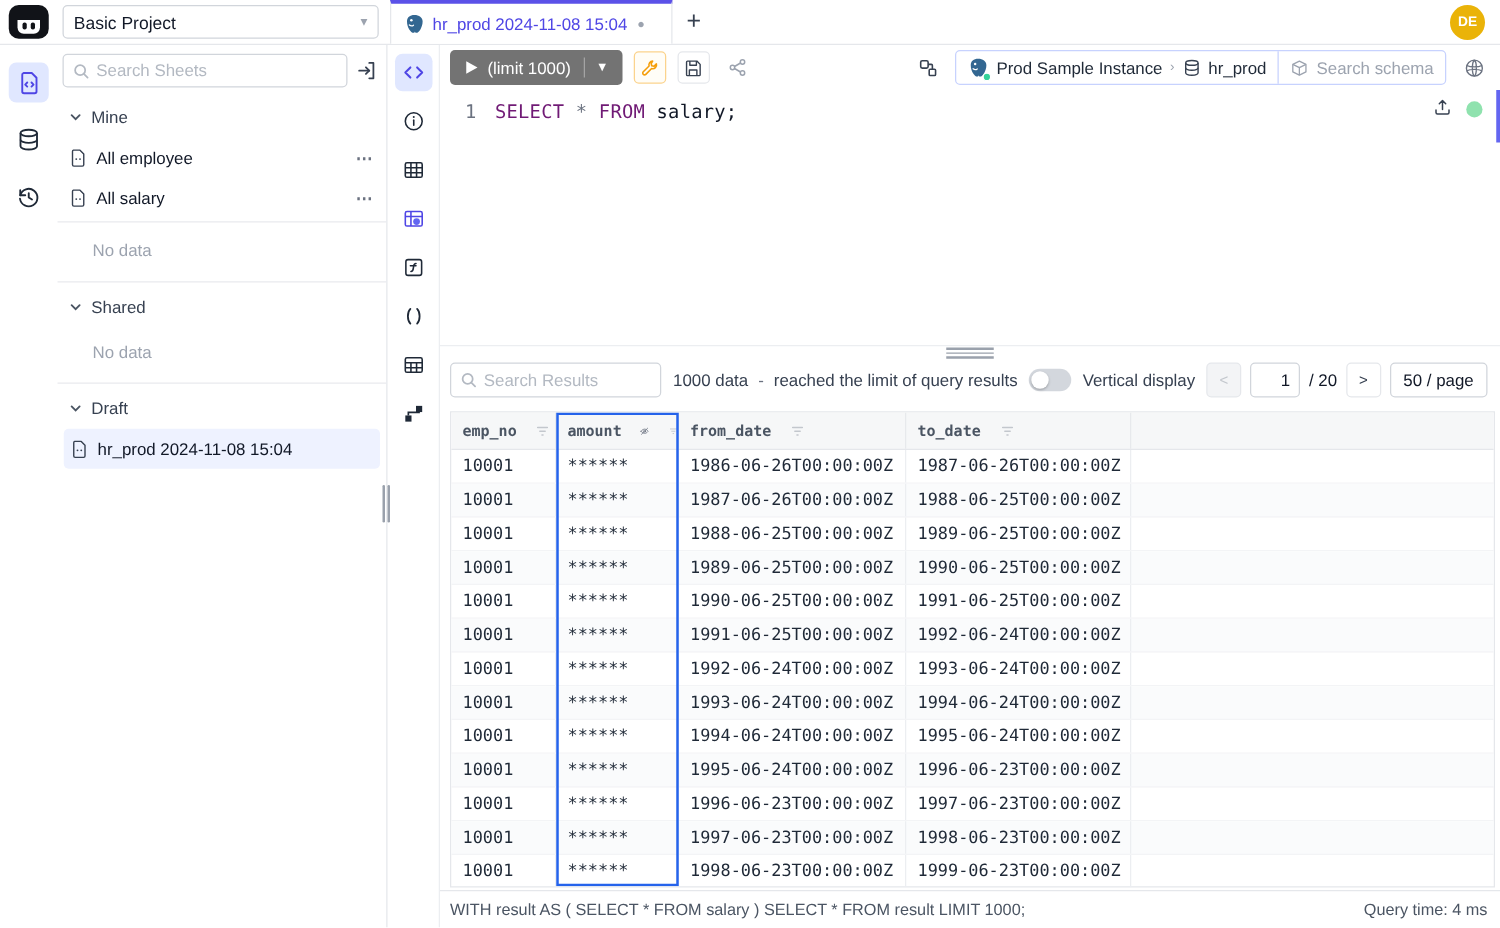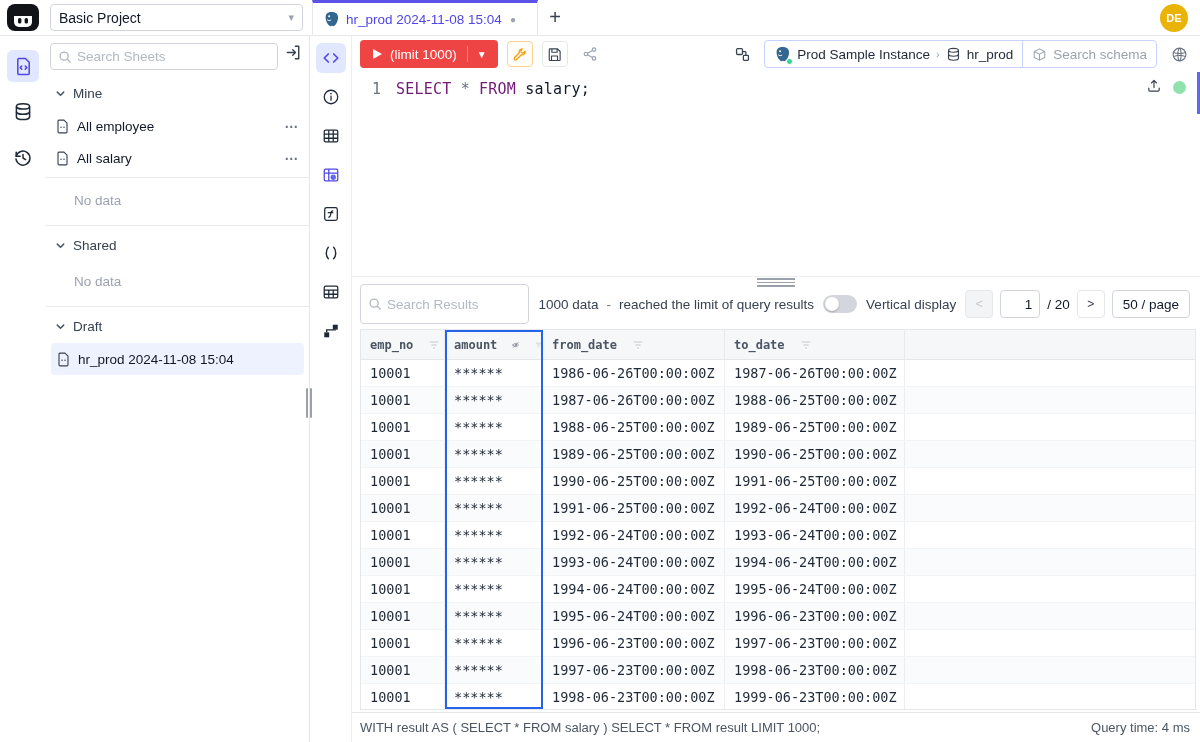--- a/index.html
+++ b/index.html
@@ -22,21 +22,21 @@
   .hdr-spacer { flex:1; }
   .avatar { align-self:center; margin-right:12px; width:28px; height:28px; border-radius:50%; background:#eab308;
     color:#fff; font-size:11px; font-weight:bold; display:flex; align-items:center; justify-content:center; }
 
   
   .app-body { display:flex; height:706px; }
   .side-rail { width:46px; padding-top:14px; display:flex; flex-direction:column; align-items:center; gap:14px; }
   .rail-btn { width:32px; height:32px; border-radius:6px; display:flex; align-items:center; justify-content:center; color:#1f2937; }
   .rail-btn.active { background:#e0e7ff; color:#4f46e5; }
   .sidebar { width:264px; border-right:1px solid #e5e7eb; position:relative; }
-  .sheet-search-row { display:flex; padding:7px 6px 7px 4px; gap:6px; }
+  .sheet-search-row { display:flex; align-items:center; padding:7px 6px 7px 4px; gap:6px; }
   .search-box { flex:1; height:27px; border:1px solid #d1d5db; border-radius:4px; display:flex; align-items:center; padding:0 7px; gap:5px; background:#fff; }
   .search-box input { border:none; outline:none; flex:1; font-size:13.5px; color:#1f2937; background:transparent; font-family:inherit; min-width:0; }
   .search-box input::placeholder { color:#b3b9c2; }
   .sec-head { height:33px; display:flex; align-items:center; gap:7px; padding-left:9px; color:#374151; font-size:13.5px; }
   .sheet-item { height:32px; display:flex; align-items:center; gap:7px; padding:0 10px 0 9px; font-size:13.5px; color:#111827; }
   .sheet-item .grow { flex:1; white-space:nowrap; overflow:hidden; }
   .dots { color:#6b7280; letter-spacing:1px; font-weight:bold; }
   .nodata { padding:12px 0 14px 28px; color:#9ca3af; font-size:13.5px; }
   .sb-divider { border-top:1px solid #e9eaee; margin:3px 0; }
   .sheet-item.selected { background:#eef2ff; border-radius:4px; margin:0 5px; padding-left:5px; }
@@ -44,21 +44,21 @@
   .sb-resize i { width:2px; height:100%; background:#9aa1ac; border-radius:2px; }
 
   
   .main { flex:1; display:flex; min-width:0; }
   .editor-rail { width:42px; border-right:1px solid #eceef1; padding-top:7px; display:flex; flex-direction:column; align-items:center; gap:9px; }
   .erail-btn { width:30px; height:30px; border-radius:6px; display:flex; align-items:center; justify-content:center; color:#1f2937; }
   .erail-btn.active { background:#e0e7ff; color:#4f46e5; }
   .content { flex:1; display:flex; flex-direction:column; min-width:0; }
 
   .ed-toolbar { height:36px; display:flex; align-items:center; padding:0 8px; gap:9px; }
-  .run-btn { height:28px; background:#ef4444; border-radius:4px; color:#fff; display:flex; align-items:center; padding:0 2px; }
+  .run-btn { height:28px; background:#737373; border-radius:4px; color:#fff; display:flex; align-items:center; padding:0 2px; }
   .run-main { display:flex; align-items:center; gap:7px; padding:0 10px; font-size:13.5px; }
   .run-sep { width:1px; height:16px; background:rgba(255,255,255,.35); }
   .run-caret { padding:0 9px; font-size:10px; }
   .icon-btn { width:26px; height:26px; border-radius:4px; display:flex; align-items:center; justify-content:center; }
   .icon-btn.bordered { border:1px solid #e5e7eb; }
   .icon-btn.warn { border:1px solid #fbd38d; background:#fffdf7; }
   .conn-group { height:28px; border:1px solid #c7d2fe; border-radius:4px; display:flex; align-items:center; background:#fff; }
   .conn-seg { display:flex; align-items:center; gap:6px; padding:0 9px; font-size:13.5px; color:#1f2937; }
   .conn-split { width:1px; height:100%; background:#c7d2fe; }
   .muted { color:#9ca3af; }
@@ -73,21 +73,21 @@
   .tok-id { color:#111827; }
   .ed-upload { position:absolute; top:6px; right:38px; color:#374151; }
   .ed-green { position:absolute; top:9px; right:14px; width:13px; height:13px; border-radius:50%; background:#8fe2ae; }
   .ed-scroll { position:absolute; top:0; right:0; width:3px; height:42px; background:#6366f1; }
 
   .split-handle { height:8px; position:relative; }
   .grip { position:absolute; left:50%; top:1px; transform:translateX(-50%); display:flex; flex-direction:column; gap:2px; }
   .grip i { width:38px; height:1.5px; background:#9aa1ac; }
 
   .res-toolbar { height:38px; display:flex; align-items:center; gap:9px; padding:0 10px 0 8px; }
-  .res-search { width:156px; height:40px; }
+  .res-search { width:156px; height:28px; }
   .rows-note { display:flex; align-items:baseline; gap:8px; color:#374151; font-size:13.5px; white-space:nowrap; }
   .rows-note .dash { color:#6b7280; }
   .toggle { width:34px; height:18px; border-radius:10px; background:#d3d7dd; position:relative; flex:0 0 auto; }
   .toggle .knob { position:absolute; left:2px; top:2px; width:14px; height:14px; background:#fff; border-radius:50%; box-shadow:0 1px 2px rgba(0,0,0,.25); }
   .vlabel { color:#374151; font-size:13.5px; white-space:nowrap; }
   .pager { margin-left:auto; display:flex; align-items:center; gap:7px; }
   .pg-btn { width:28px; height:28px; border:1px solid #e5e7eb; border-radius:4px; background:#fff; display:flex; align-items:center; justify-content:center; color:#374151; font-size:12px; }
   .pg-btn.disabled { background:#f3f4f6; color:#c3c7cd; }
   .page-input { width:40px; height:28px; border:1px solid #d1d5db; border-radius:4px; text-align:right; padding-right:7px; font-size:13.5px; color:#111827; outline:none; font-family:inherit; }
   .page-total { font-size:13.5px; color:#111827; }

